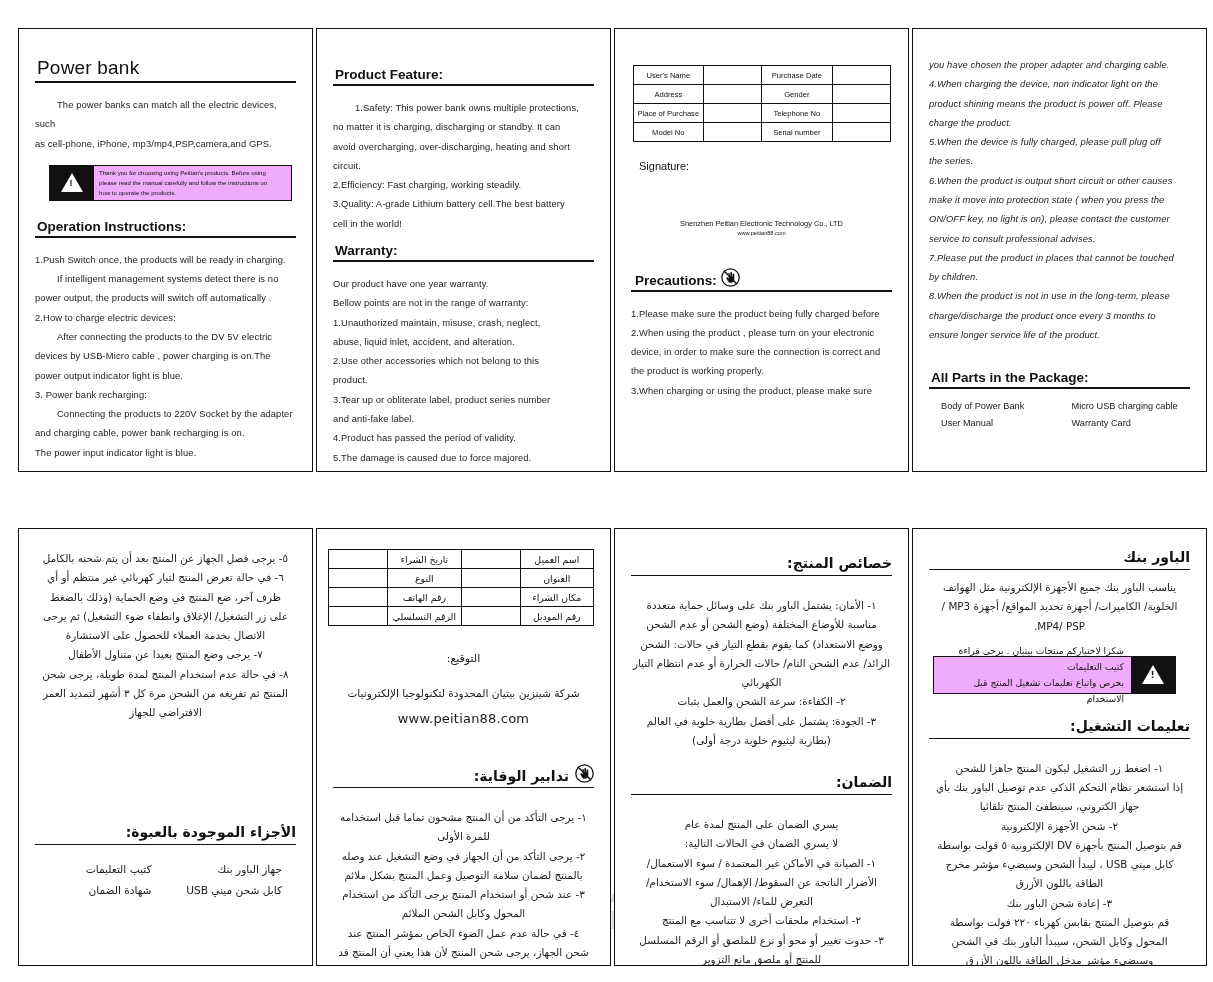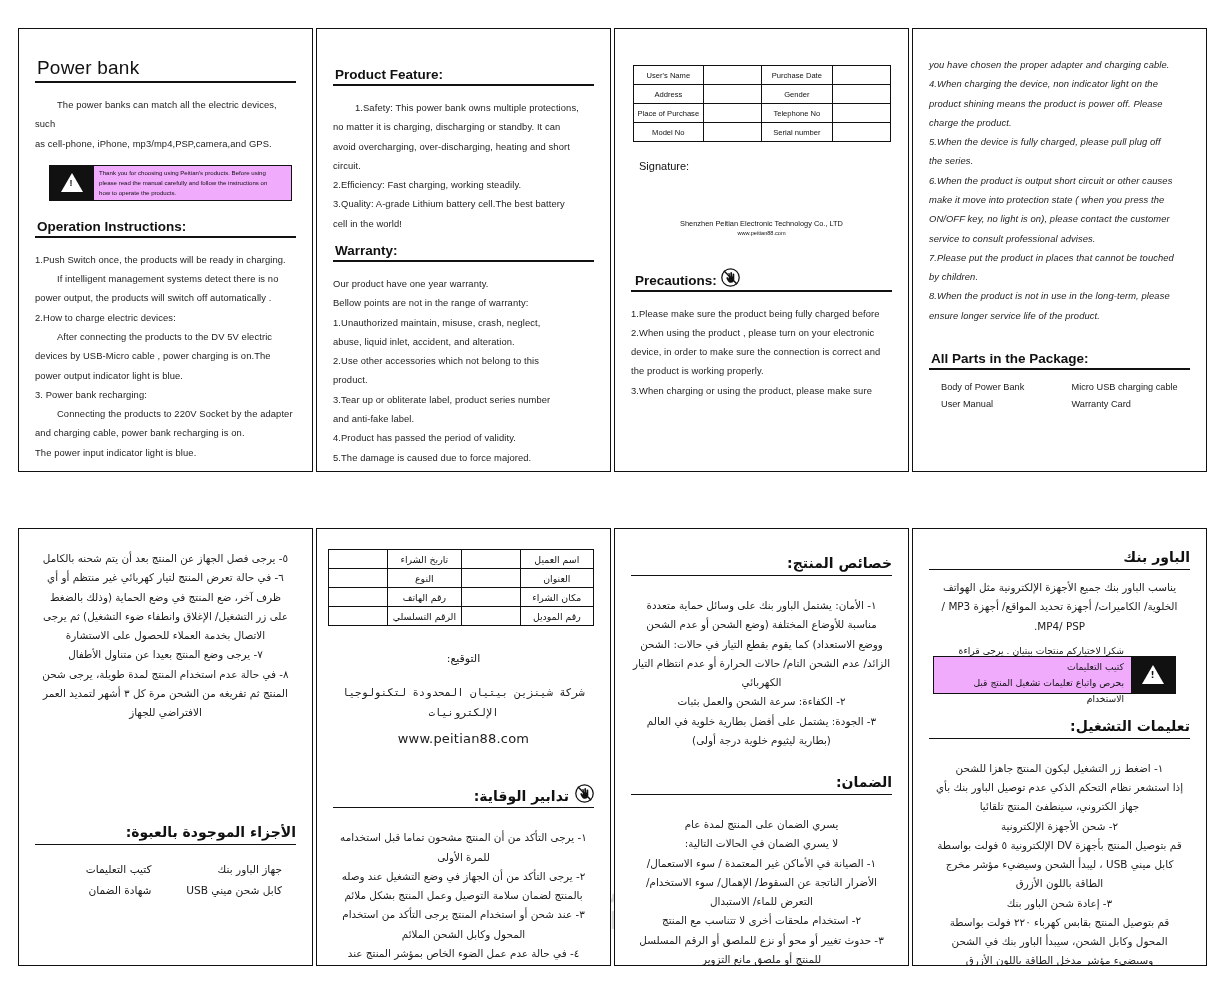--- a/index.html
+++ b/index.html
@@ -131,21 +131,21 @@
     border-collapse: collapse; margin: 6px auto 0 auto; width: 266px;
     direction: rtl; border: 1.4px solid #111;
   }
   table.form-ar td {
     border: 1px solid #111; height: 19px; font-size: 9.4px;
     text-align: center; color: #111; padding: 0 3px;
   }
   table.form-ar td.lbl { width: 72px; }
   table.form-ar td.val { width: 58px; }
   .ar .sig-ar { font-size: 11px; margin: 26px 0 0 0; text-align: center; }
-  .ar .company-ar { text-align: center; margin-top: 18px; font-size: 10.6px; line-height: 1.9; font-family: Liberation Mono, monospace; }
+  .ar .company-ar { text-align: center; margin-top: 18px; font-size: 10.6px; line-height: 1.9; }
   .ar .url-ar { text-align: center; font-size: 13px; margin-top: 8px; letter-spacing: .2px; }
 
   .ar .prec-head-ar { display: flex; align-items: flex-end; gap: 6px; justify-content: flex-start; }
 
   .parts-ar { display: flex; margin-top: 14px; font-size: 10.6px; line-height: 2.0; direction: rtl; }
   .parts-ar .col { width: 50%; padding: 0 14px; }
 </style>
 </head>
 <body>
 
@@ -300,20 +300,21 @@
         <div class="line">charge the product.</div>
         <div class="line">5.When the device is fully charged,   please pull plug off</div>
         <div class="line">the series.</div>
         <div class="line">6.When the product is output short circuit or other causes</div>
         <div class="line">make it move into protection state  ( when you press the</div>
         <div class="line">ON/OFF key, no light is on), please contact the customer</div>
         <div class="line">service to consult professional advises.</div>
         <div class="line">7.Please put the product in places that cannot be touched</div>
         <div class="line">by children.</div>
         <div class="line">8.When the product is not in use in the long-term, please</div>
+        <div class="line">charge/discharge the product once  every 3  months to</div>
         <div class="line">ensure longer service life of the product.</div>
       </div>
 
       <div style="margin-top:26px;">
         <div class="heading">All Parts in the Package:</div>
         <div class="rule"></div>
       </div>
       <div class="parts">
         <div class="col">
           <div>Body of Power Bank</div>

